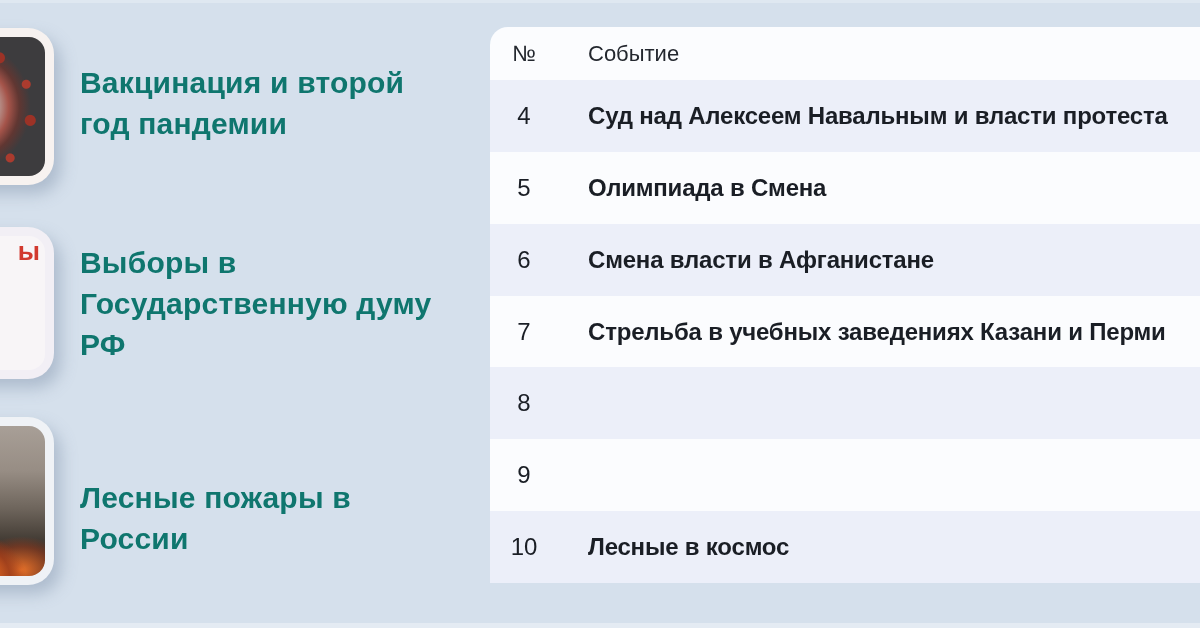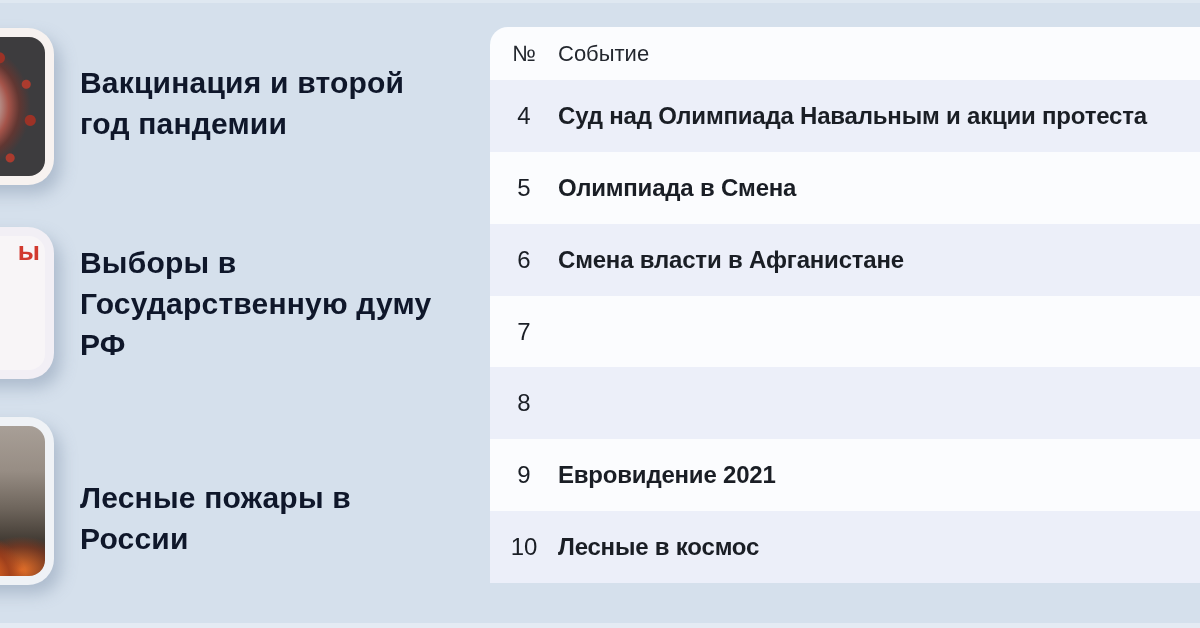--- a/index.html
+++ b/index.html
@@ -48,21 +48,21 @@
     background:
       radial-gradient(90px 60px at 32% 100%, #f6b03e 0%, #ea6d24 40%, rgba(160,60,25,.75) 62%, transparent 80%),
       radial-gradient(60px 42px at 82% 96%, #e8722a 0%, rgba(150,60,30,.6) 55%, transparent 80%),
       linear-gradient(180deg, #a89f97 0%, #978d84 30%, #6e655c 55%, #3b342d 80%, #27221e 100%);
   }
 
   
   .side-label {
     position:absolute; left:80px; width:375px;
     font-size:30px; font-weight:700; line-height:41px;
-    color:#0f172a; letter-spacing:.2px; cursor:pointer;
+    color:#0f766e; letter-spacing:.2px; cursor:pointer;
   }
   .side-label.l1 { top:62px; }
   .side-label.l2 { top:242px; }
   .side-label.l3 { top:477px; }
 
   
   .table-panel {
     position:absolute; left:490px; top:27px; width:726px; height:556px;
     background:#fbfcfe; border-radius:18px;
     display:flex; flex-direction:column;
@@ -73,21 +73,21 @@
   }
   .t-rows { flex:1; display:flex; flex-direction:column; }
   .t-row { flex:1; display:flex; align-items:center; }
   .t-row:nth-child(odd) { background:#eceff9; }
   .cell-num {
     flex:0 0 68px; text-align:center;
     font-size:24px; font-weight:500; color:#1a1e25;
   }
   .t-header .cell-num { font-size:22px; font-weight:400; color:#23272e; }
   .cell-event {
-    white-space:nowrap; overflow:visible;
+    margin-left:30px; white-space:nowrap; overflow:visible;
     font-size:24px; font-weight:600; color:#1a1e25; letter-spacing:-.2px;
   }
   .t-header .cell-event { font-size:22px; font-weight:400; color:#23272e; letter-spacing:0; }
 </style>
 </head>
 <body>
 
 <div class="page">
   <div class="edge-strip top"></div>
 
@@ -110,39 +110,39 @@
   <div class="side-label l3">Лесные пожары в России</div>
 
   <div class="table-panel">
     <div class="t-header">
       <div class="cell-num">№</div>
       <div class="cell-event">Событие</div>
     </div>
     <div class="t-rows">
       <div class="t-row">
         <div class="cell-num">4</div>
-        <div class="cell-event">Суд над Олимпиада Навальным и акции протеста</div>
+        <div class="cell-event">Суд над Алексеем Навальным и власти протеста</div>
       </div>
       <div class="t-row">
         <div class="cell-num">5</div>
         <div class="cell-event">Олимпиада в Смена</div>
       </div>
       <div class="t-row">
         <div class="cell-num">6</div>
         <div class="cell-event">Смена власти в Афганистане</div>
       </div>
       <div class="t-row">
         <div class="cell-num">7</div>
+        <div class="cell-event">Стрельба в учебных заведениях Казани и Перми</div>
       </div>
       <div class="t-row">
         <div class="cell-num">8</div>
       </div>
       <div class="t-row">
         <div class="cell-num">9</div>
-        <div class="cell-event">Евровидение 2021</div>
       </div>
       <div class="t-row">
         <div class="cell-num">10</div>
         <div class="cell-event">Лесные в космос</div>
       </div>
     </div>
   </div>
 
   <div class="edge-strip bottom"></div>
 </div>

